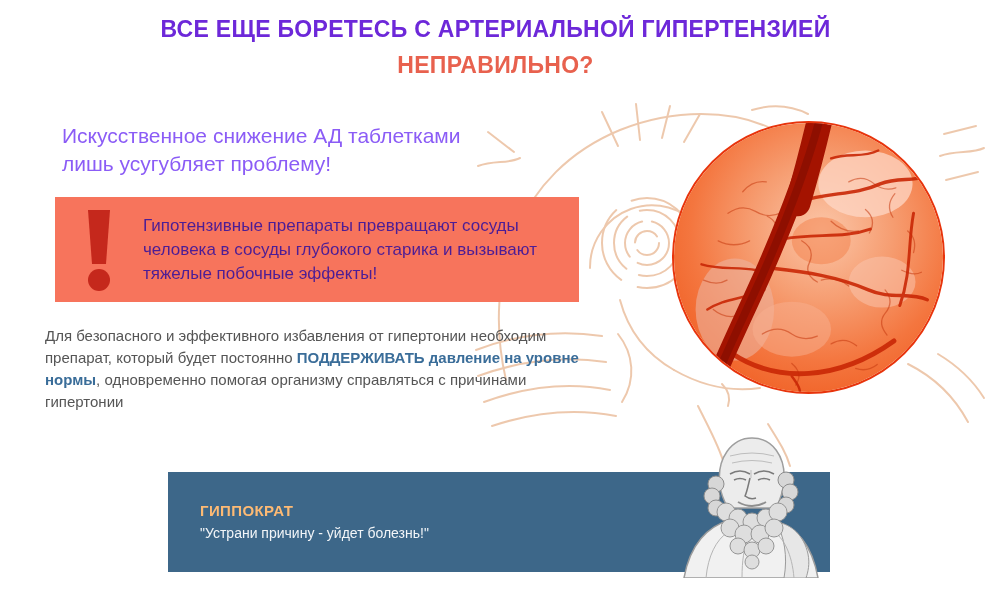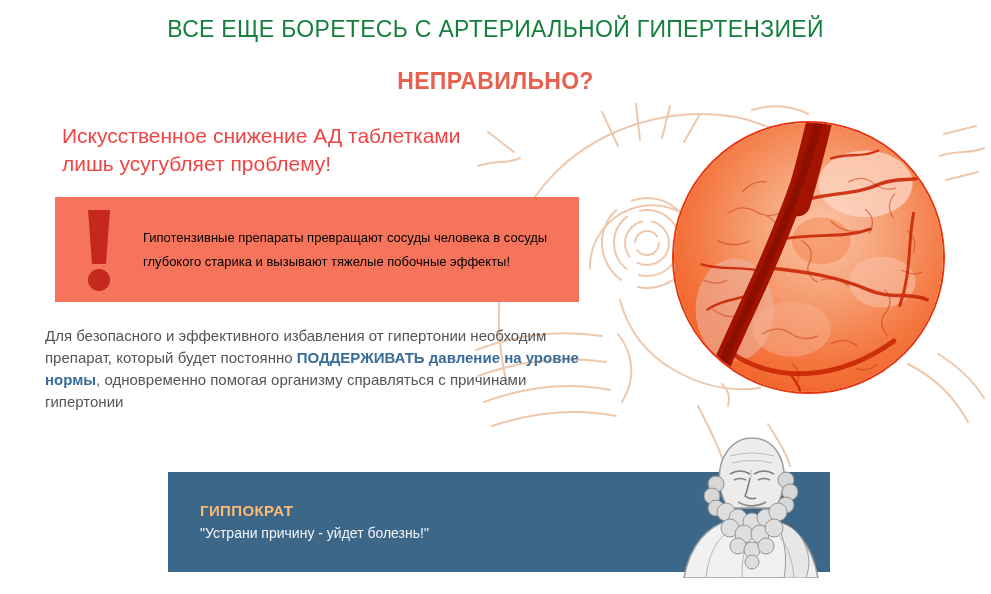--- a/index.html
+++ b/index.html
@@ -1,33 +1,33 @@
 <!DOCTYPE html>
 <html lang="ru"><head>
 <meta charset="utf-8">
 <style>
   html,body{margin:0;padding:0;background:#ffffff;}
   body{font-family:"Liberation Sans","DejaVu Sans",sans-serif;}
   .page{position:relative;width:991px;height:594px;margin:0 auto;background:#fff;overflow:hidden;}
 
   
   .title{position:absolute;top:16px;left:0;width:991px;text-align:center;
-         font-size:23px;font-weight:normal;color:#15803d;letter-spacing:.3px;}
+         font-size:23px;font-weight:bold;color:#6d28d9;letter-spacing:.3px;}
   .subtitle{position:absolute;top:52px;left:0;width:991px;text-align:center;
-            font-size:23px;font-weight:bold;color:#e8614e;letter-spacing:.3px;margin-top:16px;}
+            font-size:23px;font-weight:bold;color:#e8614e;letter-spacing:.3px;}
 
   
   .intro{position:absolute;left:62px;top:122px;width:450px;
-         font-size:21px;line-height:28px;color:#ef4444;white-space:pre-line;}
+         font-size:21px;line-height:28px;color:#8b5cf6;white-space:pre-line;}
 
   
   .warning{position:absolute;left:55px;top:197px;width:524px;height:105px;
            background:#f7745c;display:flex;align-items:center;}
   .warning .icon-wrap{width:88px;display:flex;justify-content:center;flex:0 0 88px;}
-  .warning .w-text{width:420px;font-size:13px;line-height:24px;color:#000000;padding-right:8px;}
+  .warning .w-text{width:420px;font-size:17px;line-height:24px;color:#4c1d95;padding-right:8px;}
 
   
   .bodytext{position:absolute;left:45px;top:318px;width:548px;
             font-size:15px;line-height:22px;color:#555555;margin-top:7px;}
   .bodytext .hl{color:#3a6d99;font-weight:bold;}
 
   
   .sketch{position:absolute;left:470px;top:88px;width:521px;height:382px;z-index:0;}
 
   

